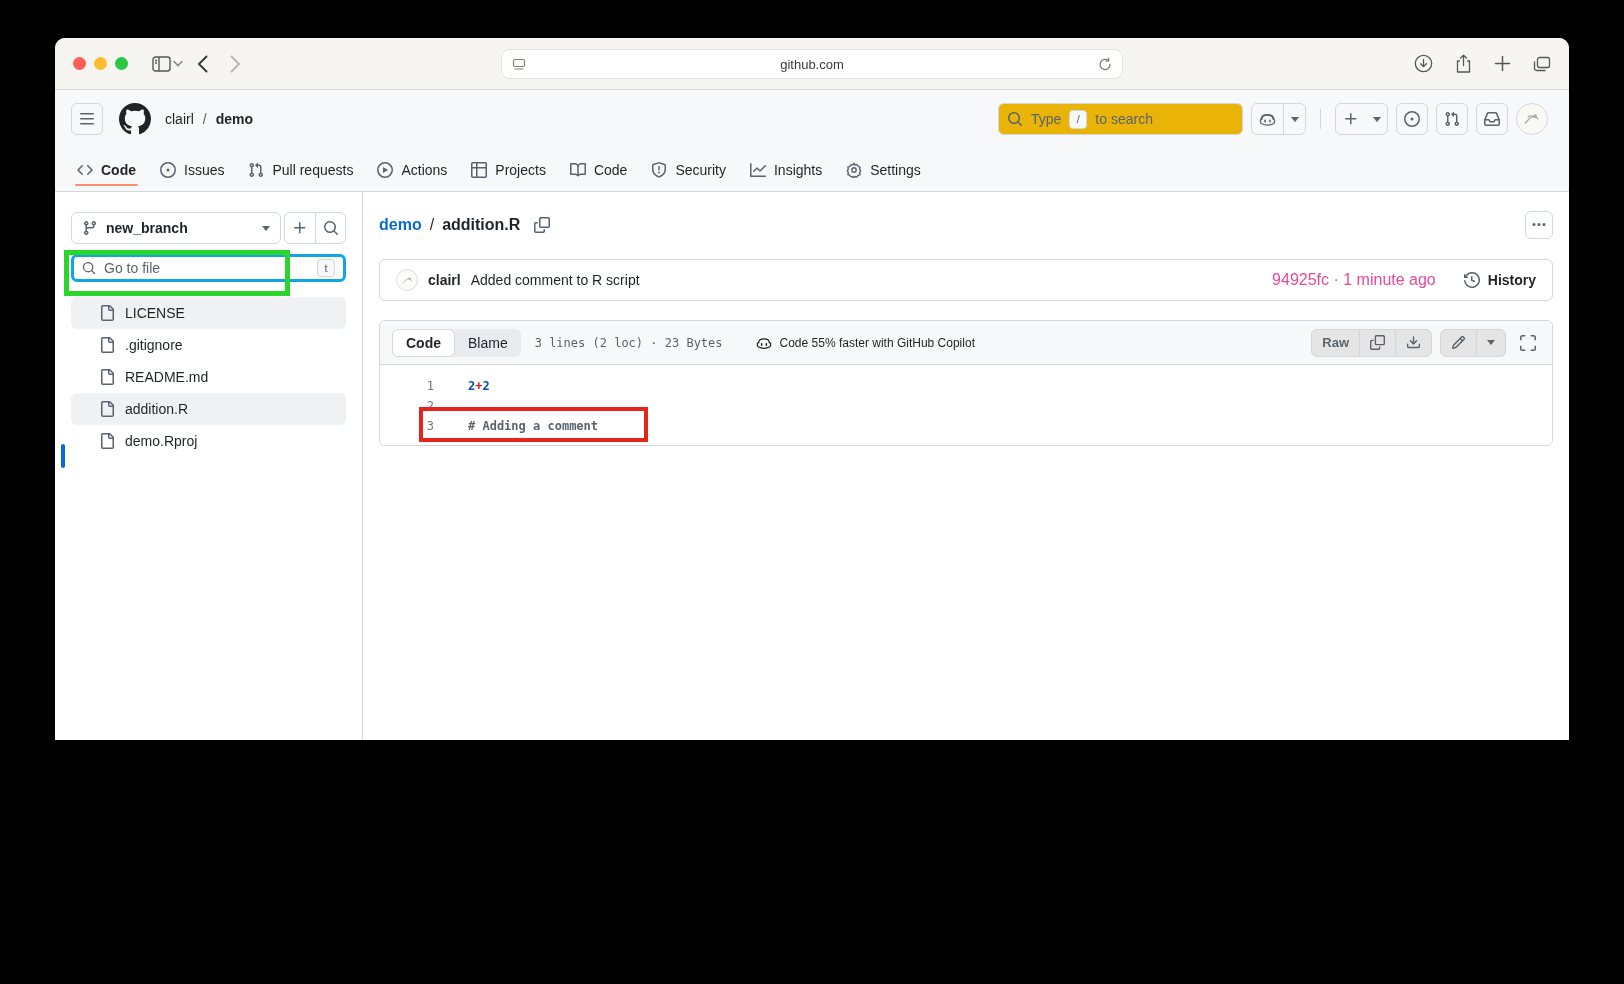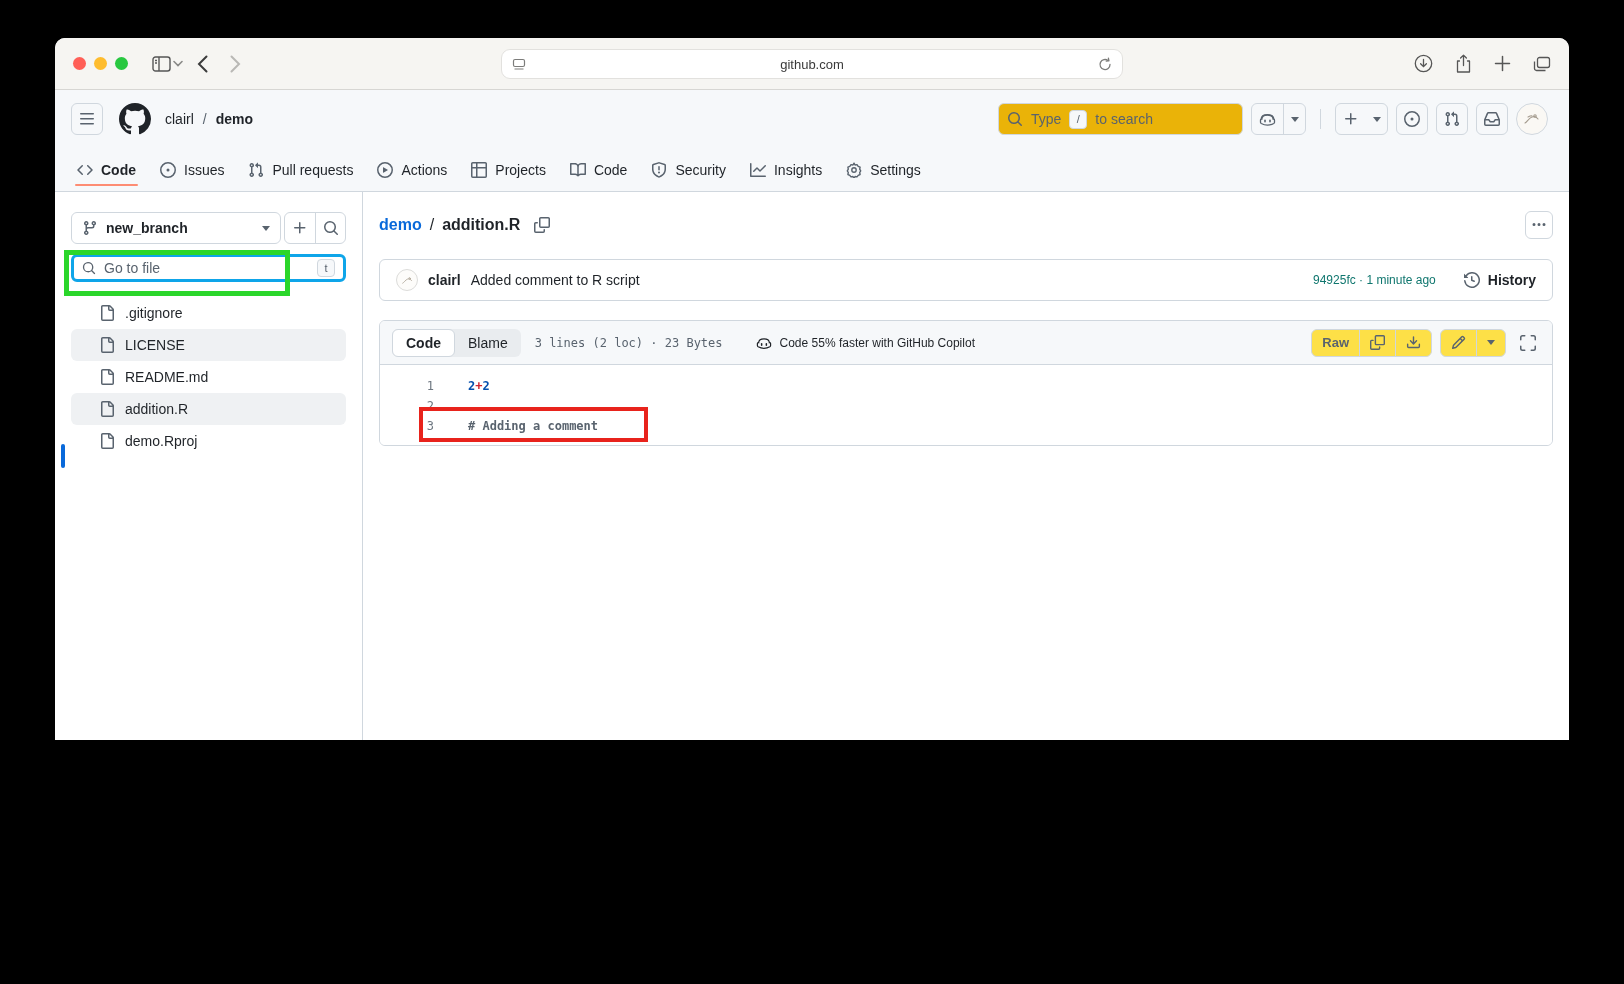--- a/index.html
+++ b/index.html
@@ -88,36 +88,36 @@
   .copy-ic { color:#59636e; margin-left:6px; display:flex; }
   .kebab-btn { margin-left:auto; width:28px; height:28px; border:1px solid #d0d7de; border-radius:6px; color:#59636e;
                display:flex; align-items:center; justify-content:center; background:#fff; }
 
   .commit-box { height:42px; border:1px solid #d0d7de; border-radius:6px; display:flex; align-items:center;
                 padding:0 16px; gap:10px; margin-bottom:19px; }
   .commit-avatar { width:22px; height:22px; border-radius:50%; border:1px solid #dcdcda; background:#fdfcfa;
                    display:flex; align-items:center; justify-content:center; color:#b3aa9c; overflow:hidden; flex:none; }
   .commit-author { font-weight:700; font-size:14px; color:#1f2328; }
   .commit-msg { font-size:14px; color:#1f2328; }
-  .commit-meta { margin-left:auto; font-size:12px; color:#0f766e; }
+  .commit-meta { margin-left:auto; font-size:16px; color:#ec4899; }
   .history-btn { display:flex; align-items:center; gap:8px; font-size:14px; font-weight:700; color:#1f2328;
                  margin-left:18px; background:none; border:none; }
   .history-btn .hicon { color:#59636e; display:flex; }
 
   .code-box { border:1px solid #d0d7de; border-radius:6px; overflow:hidden; }
   .code-header { height:44px; background:#f6f8fa; border-bottom:1px solid #d0d7de; display:flex; align-items:center;
                  padding:0 10px 0 12px; }
   .seg { background:#e9ecef; border-radius:6px; display:flex; align-items:center; height:28px; }
   .seg-item { padding:0 13px; font-size:14px; color:#1f2328; height:28px; display:flex; align-items:center; border-radius:6px; }
   .seg-item.active { background:#fff; border:1px solid #d0d7de; font-weight:700; }
   .code-meta { font-family:"DejaVu Sans Mono","Liberation Mono",monospace; font-size:12px; color:#59636e; margin-left:14px; }
   .copilot-note { display:flex; align-items:center; gap:8px; margin-left:33px; font-size:12px; color:#1f2328; }
   .copilot-note .cicon { color:#1f2328; display:flex; }
   .header-actions { margin-left:auto; display:flex; align-items:center; gap:8px; }
-  .btn-group { display:flex; height:28px; border:1px solid #d0d7de; border-radius:6px; overflow:hidden; background:#fde047; }
+  .btn-group { display:flex; height:28px; border:1px solid #d0d7de; border-radius:6px; overflow:hidden; background:#e5e5e5; }
   .btn-group > span { display:flex; align-items:center; justify-content:center; padding:0 10px; color:#59636e; font-size:13px; }
   .btn-group > span + span { border-left:1px solid #d0d7de; }
   .raw-label { font-weight:700; color:#1f2328; }
   .expand-btn { color:#59636e; width:28px; height:28px; display:flex; align-items:center; justify-content:center;
                 background:none; border:none; }
 
   .code-body { background:#fff; padding:11px 0 9px; }
   .code-line { height:20px; display:flex; align-items:center; font-family:"DejaVu Sans Mono","Liberation Mono",monospace; font-size:12px; }
   .ln { width:54px; text-align:right; color:#6e7781; flex:none; }
   .lc { padding-left:34px; color:#1f2328; white-space:pre;font-weight:bold; }
@@ -401,35 +401,35 @@
           <span>
             <svg width="14" height="14" viewBox="0 0 16 16" fill="currentColor">
                 <path d="M10.68 11.74a6 6 0 0 1-7.922-8.982 6 6 0 0 1 8.982 7.922l3.04 3.04a.749.749 0 0 1-.326 1.275.749.749 0 0 1-.734-.215ZM11.5 7a4.499 4.499 0 1 0-8.997 0A4.499 4.499 0 0 0 11.5 7Z"></path>
               </svg>
           </span>
           <span>Go to file</span>
           <span class="keycap">t</span>
         </div>
 
         <div class="tree">
+          <div class="tree-row hovered">
+            <span class="ficon">
+                <svg width="16" height="16" viewBox="0 0 16 16" fill="currentColor">
+                  <path d="M2 1.75C2 .784 2.784 0 3.75 0h6.586c.464 0 .909.184 1.237.513l2.914 2.914c.329.328.513.773.513 1.237v9.586A1.75 1.75 0 0 1 13.25 16h-9.5A1.75 1.75 0 0 1 2 14.25Zm1.75-.25a.25.25 0 0 0-.25.25v12.5c0 .138.112.25.25.25h9.5a.25.25 0 0 0 .25-.25V6h-2.75A1.75 1.75 0 0 1 9 4.25V1.5Zm6.75.062V4.25c0 .138.112.25.25.25h2.688l-.011-.013-2.914-2.914-.013-.011Z"></path>
+                </svg>
+              </span>
+            <span>LICENSE</span>
+          </div>
           <div class="tree-row">
             <span class="ficon">
                 <svg width="16" height="16" viewBox="0 0 16 16" fill="currentColor">
                   <path d="M2 1.75C2 .784 2.784 0 3.75 0h6.586c.464 0 .909.184 1.237.513l2.914 2.914c.329.328.513.773.513 1.237v9.586A1.75 1.75 0 0 1 13.25 16h-9.5A1.75 1.75 0 0 1 2 14.25Zm1.75-.25a.25.25 0 0 0-.25.25v12.5c0 .138.112.25.25.25h9.5a.25.25 0 0 0 .25-.25V6h-2.75A1.75 1.75 0 0 1 9 4.25V1.5Zm6.75.062V4.25c0 .138.112.25.25.25h2.688l-.011-.013-2.914-2.914-.013-.011Z"></path>
                 </svg>
               </span>
             <span>.gitignore</span>
-          </div>
-          <div class="tree-row hovered">
-            <span class="ficon">
-                <svg width="16" height="16" viewBox="0 0 16 16" fill="currentColor">
-                  <path d="M2 1.75C2 .784 2.784 0 3.75 0h6.586c.464 0 .909.184 1.237.513l2.914 2.914c.329.328.513.773.513 1.237v9.586A1.75 1.75 0 0 1 13.25 16h-9.5A1.75 1.75 0 0 1 2 14.25Zm1.75-.25a.25.25 0 0 0-.25.25v12.5c0 .138.112.25.25.25h9.5a.25.25 0 0 0 .25-.25V6h-2.75A1.75 1.75 0 0 1 9 4.25V1.5Zm6.75.062V4.25c0 .138.112.25.25.25h2.688l-.011-.013-2.914-2.914-.013-.011Z"></path>
-                </svg>
-              </span>
-            <span>LICENSE</span>
           </div>
           <div class="tree-row">
             <span class="ficon">
                 <svg width="16" height="16" viewBox="0 0 16 16" fill="currentColor">
                   <path d="M2 1.75C2 .784 2.784 0 3.75 0h6.586c.464 0 .909.184 1.237.513l2.914 2.914c.329.328.513.773.513 1.237v9.586A1.75 1.75 0 0 1 13.25 16h-9.5A1.75 1.75 0 0 1 2 14.25Zm1.75-.25a.25.25 0 0 0-.25.25v12.5c0 .138.112.25.25.25h9.5a.25.25 0 0 0 .25-.25V6h-2.75A1.75 1.75 0 0 1 9 4.25V1.5Zm6.75.062V4.25c0 .138.112.25.25.25h2.688l-.011-.013-2.914-2.914-.013-.011Z"></path>
                 </svg>
               </span>
             <span>README.md</span>
           </div>
           <div class="tree-row selected">

